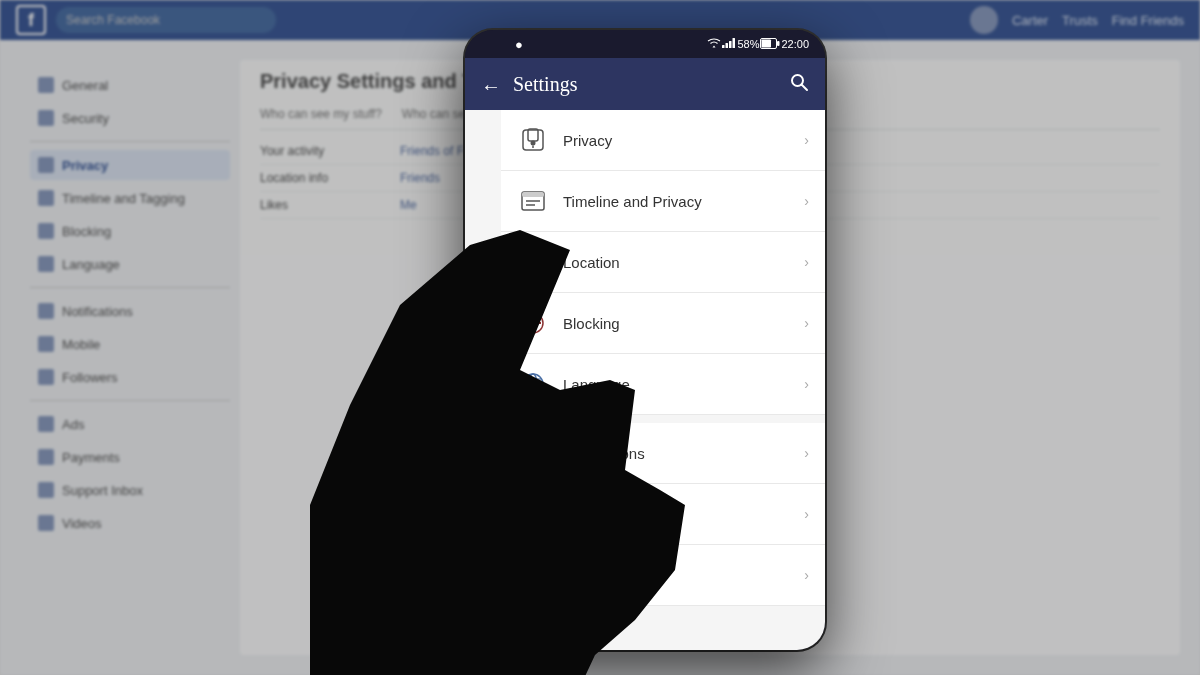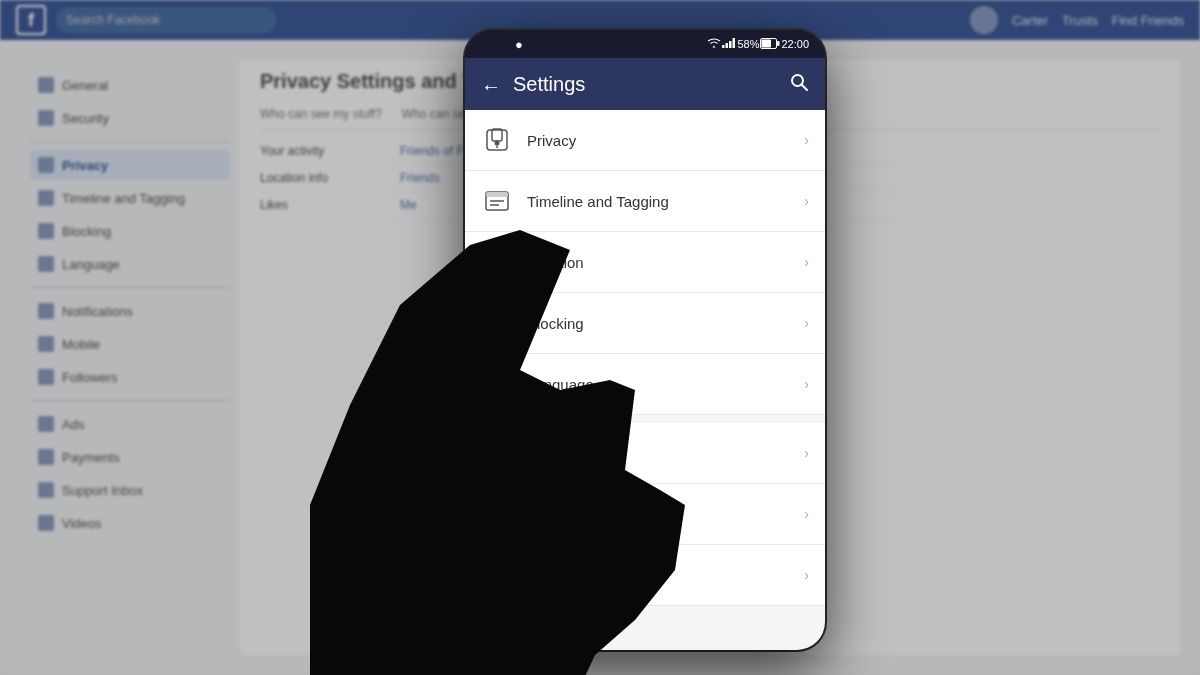--- a/index.html
+++ b/index.html
@@ -223,20 +223,21 @@
       color: white;
       font-size: 20px;
       margin-right: 12px;
     }
 
     .settings-title {
       color: white;
       font-size: 20px;
       font-weight: 500;
       flex: 1;
+      font-family: Liberation Serif, serif;
     }
 
     .search-icon-btn {
       color: white;
       font-size: 18px;
     }
 
     
     .settings-list {
       flex: 1;
@@ -248,20 +249,21 @@
       margin-bottom: 8px;
     }
 
     .settings-item {
       background: white;
       display: flex;
       align-items: center;
       padding: 14px 16px;
       border-bottom: 1px solid #e8e8e8;
       cursor: pointer;
+      margin-left: 36px;
     }
 
     .settings-item-icon {
       width: 32px;
       height: 32px;
       margin-right: 14px;
       display: flex;
       align-items: center;
       justify-content: center;
       flex-shrink: 0;
@@ -460,21 +462,21 @@
 
         <div class="settings-item">
           <div class="settings-item-icon">
             <svg width="26" height="26" viewBox="0 0 26 26" fill="none">
               <rect x="2" y="4" width="22" height="18" rx="2" stroke="#555" stroke-width="1.5"></rect>
               <rect x="2" y="4" width="22" height="5" rx="2" fill="#ccc"></rect>
               <line x1="6" y1="13" x2="20" y2="13" stroke="#555" stroke-width="1.5"></line>
               <line x1="6" y1="17" x2="15" y2="17" stroke="#555" stroke-width="1.5"></line>
             </svg>
           </div>
-          <span class="settings-item-label">Timeline and Tagging</span>
+          <span class="settings-item-label">Timeline and Privacy</span>
           <span class="settings-item-chevron">›</span>
         </div>
 
         <div class="settings-item">
           <div class="settings-item-icon">
             <svg width="26" height="26" viewBox="0 0 26 26" fill="none">
               <circle cx="13" cy="10" r="4" stroke="#555" stroke-width="1.5"></circle>
               <path d="M13 24 C13 24 5 17 5 10 A8 8 0 0 1 21 10 C21 17 13 24 13 24Z" stroke="#555" stroke-width="1.5"></path>
               <circle cx="13" cy="10" r="1.5" fill="#555"></circle>
             </svg>

